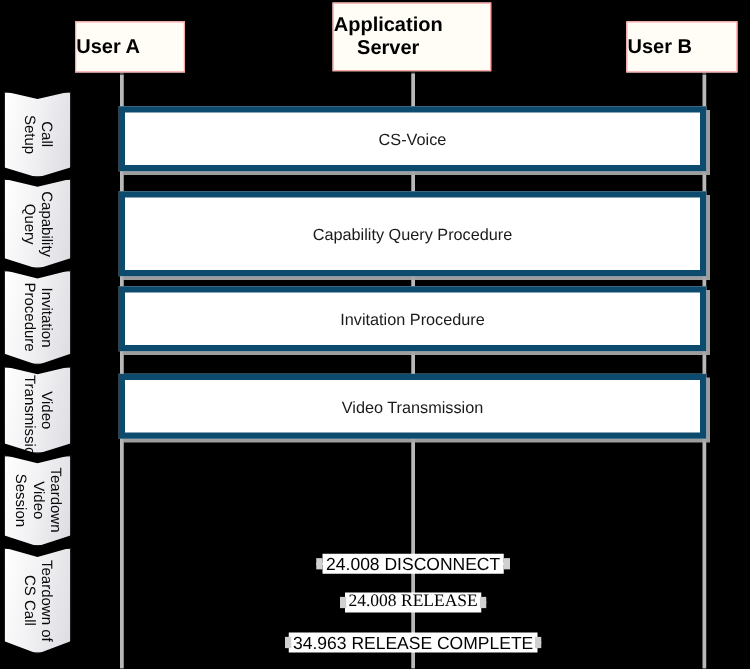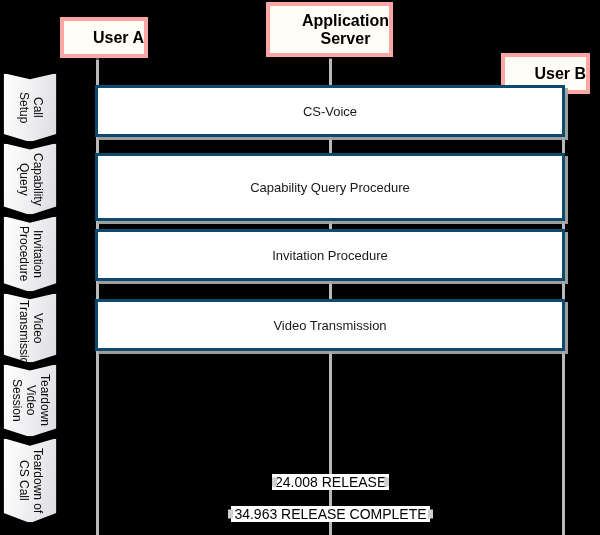--- a/index.html
+++ b/index.html
@@ -29,51 +29,50 @@
     bottom: 0;
   }
   .lifeline.ll-a  { left: 96px; }
   .lifeline.ll-s  { left: 329px; }
   .lifeline.ll-b  { left: 562px; }
 
   
   .actor {
     position: absolute;
     background: #fffdf5;
-    border: 4px solid #fca5a5;
+    border: 1px solid #fca5a5;
     color: #000000;
     font-weight: bold;
     display: flex;
     align-items: center;
-    justify-content: flex-end;
+    justify-content: flex-start;
     text-align: center;
     line-height: 1.12;
     box-shadow: 2px 2px 0 rgba(0,0,0,0.55);
   }
   .actor-a {
     left: 60px;  top: 17px;  width: 88px;  height: 41px;
     font-size: 16px;
   }
   .actor-s {
     left: 266px; top: 2px;   width: 127px; height: 55px;
     font-size: 16px;
   }
   .actor-b {
     left: 501px; top: 17px;  width: 89px;  height: 41px;
     font-size: 16px;
-    margin-top: 36px;
   }
 
   
   .procbox {
     position: absolute;
     left: 95px;
     width: 470px;
     background: #ffffff;
-    border: 3px solid #0c4a6e;
+    border: 5px solid #0c4a6e;
     display: flex;
     align-items: center;
     justify-content: center;
     color: #1a1a1a;
     font-size: 13px;
     box-shadow: 3px 3px 0 rgba(165,165,165,0.95);
   }
 
   
   .stage {
@@ -183,22 +182,28 @@
   <div class="procbox" style="top:153px; height:68px;">
     <span>Capability Query Procedure</span>
   </div>
   <div class="procbox" style="top:229px; height:52px;">
     <span>Invitation Procedure</span>
   </div>
   <div class="procbox" style="top:299px; height:52px;">
     <span>Video Transmission</span>
   </div>
 
-
-  <div class="msg" style="left:272px; width:117px; top:474px;">
+  <div class="msg" style="left:253px; width:155px; top:443px;">
+    <div class="arrow-line"></div>
+    <div class="cap left"></div>
+    <div class="cap right"></div>
+    <span class="msg-text">24.008 DISCONNECT</span>
+  </div>
+
+  <div class="msg" style="left:272px; width:117px; top:474px;font-family:Liberation Serif, serif;">
     <div class="arrow-line"></div>
     <div class="cap left"></div>
     <div class="cap right"></div>
     <span class="msg-text">24.008 RELEASE</span>
   </div>
 
   <div class="msg" style="left:228px; width:205px; top:506px;">
     <div class="arrow-line"></div>
     <div class="cap left"></div>
     <div class="cap right"></div>

